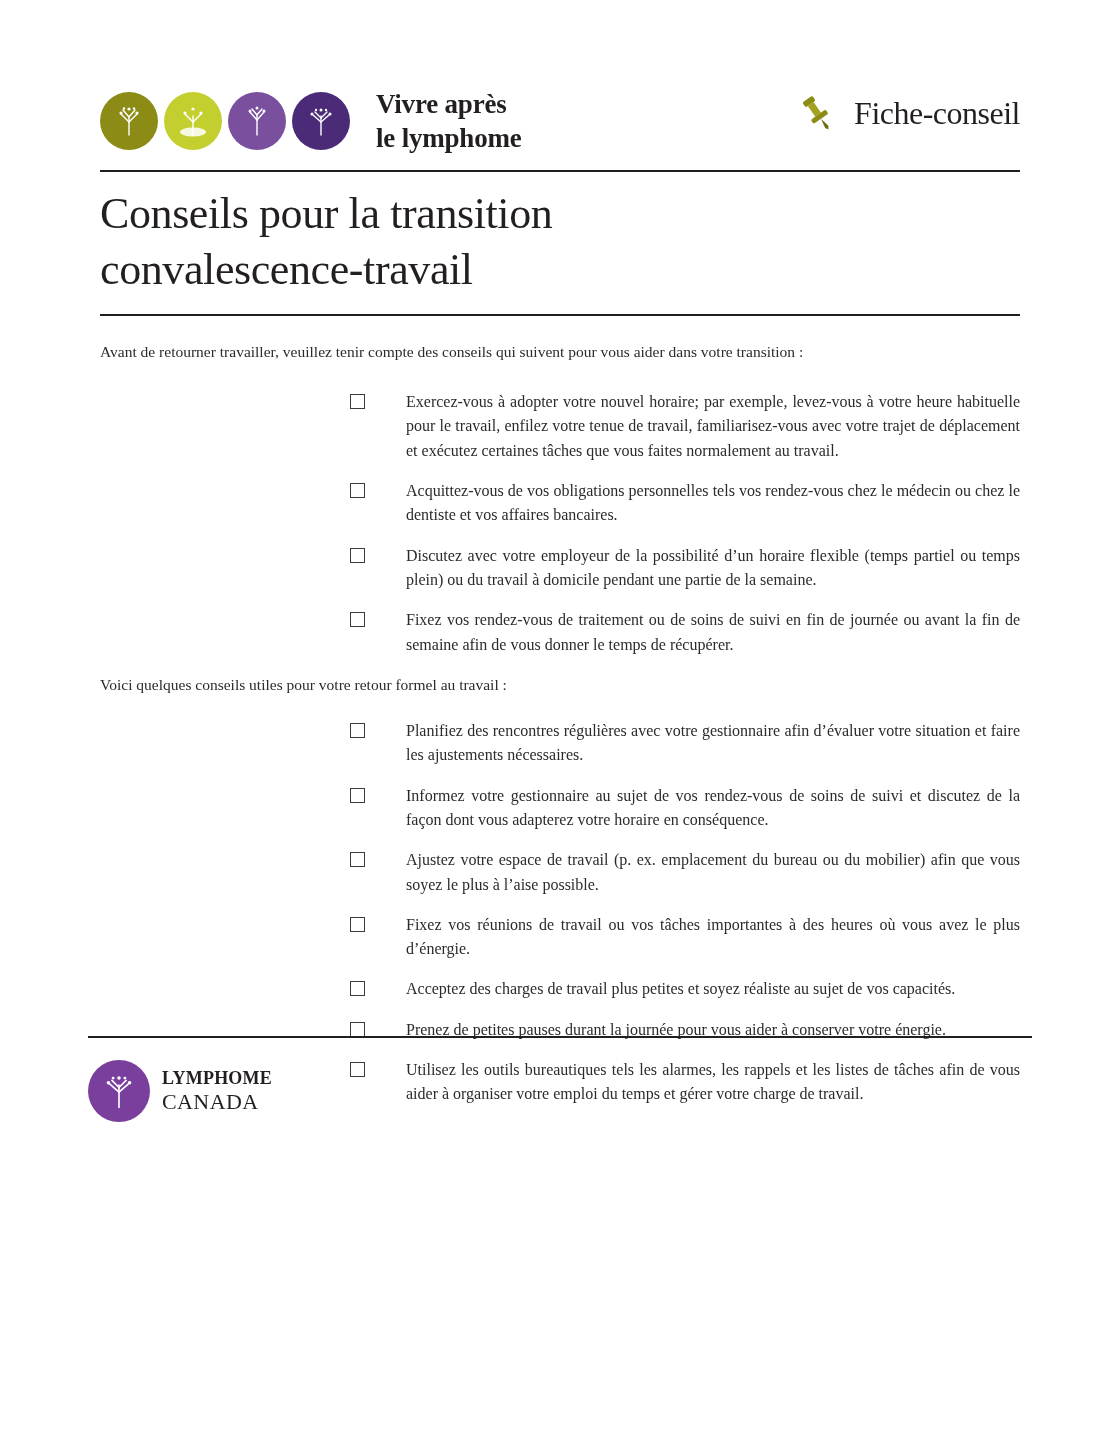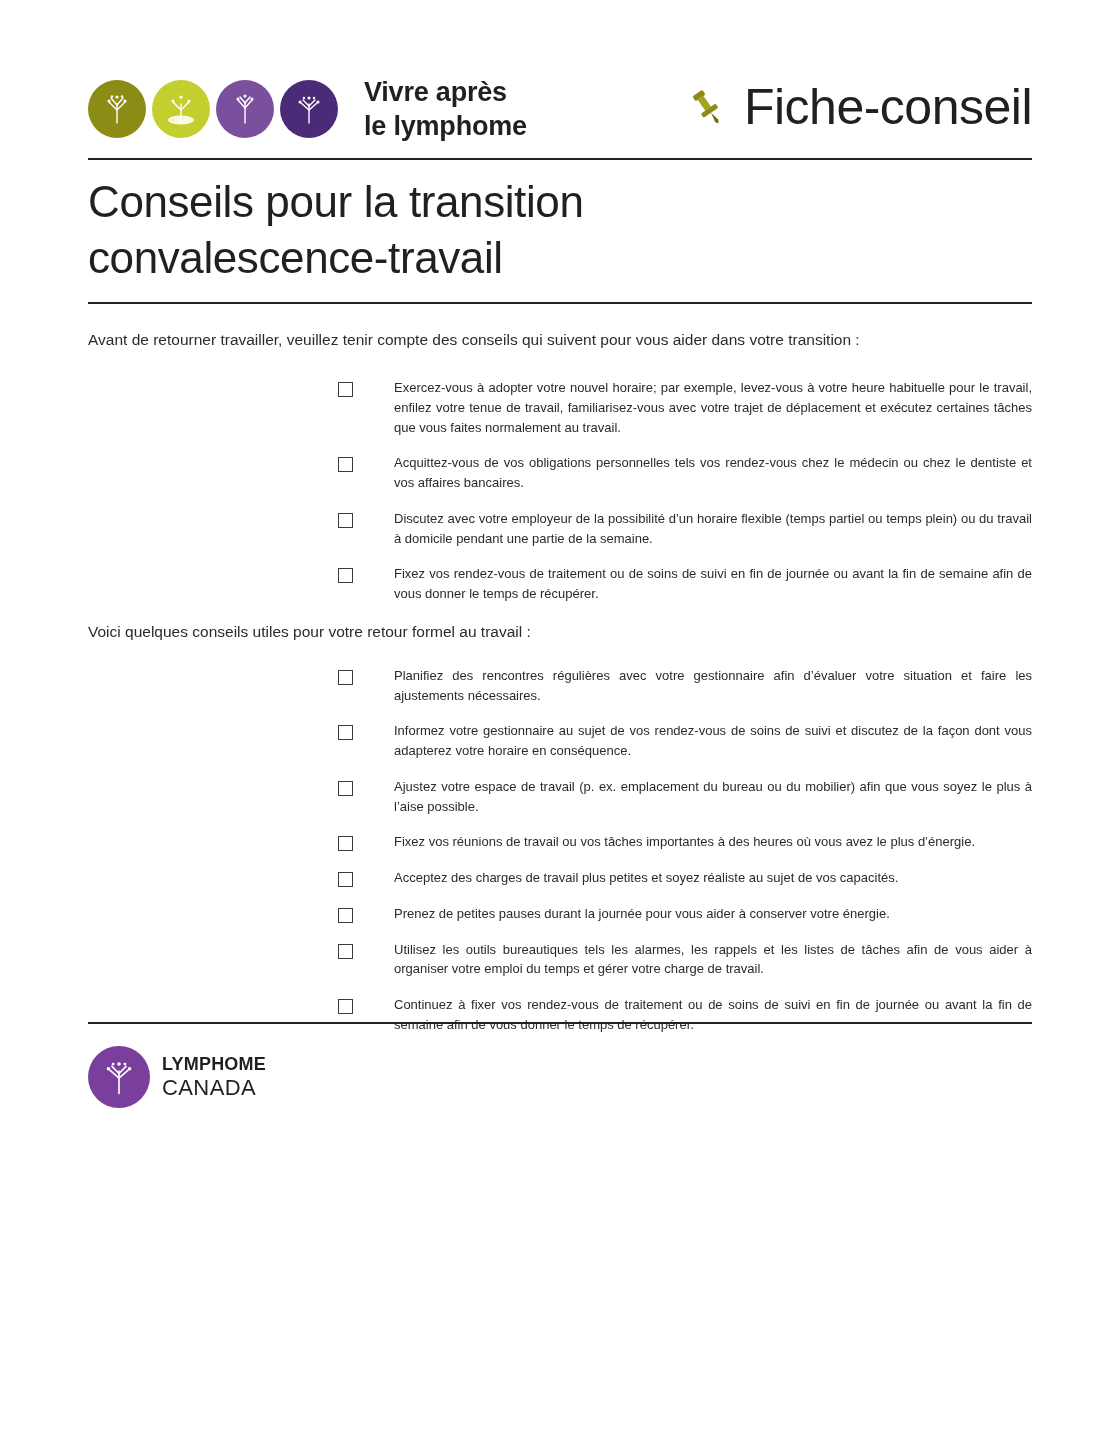--- a/index.html
+++ b/index.html
@@ -13,21 +13,22 @@
     font-family: "Liberation Sans", sans-serif;
     color: #231f20;
     position: relative;
     overflow: hidden;
   }
   .page {
     position: relative;
     width: 1120px;
     height: 1168px;
     box-sizing: border-box;
-    padding: 0;
+    padding: 12px;
+    font-family: Liberation Serif, serif;
   }
 
   
   .header {
     display: flex;
     align-items: flex-start;
     padding: 72px 88px 0 88px;
     box-sizing: border-box;
   }
   .logo-circles {
@@ -65,21 +66,21 @@
   }
 
   .fiche-conseil {
     margin-left: auto;
     display: flex;
     align-items: center;
     gap: 14px;
     padding-top: 6px;
   }
   .fiche-label {
-    font-size: 50px;
+    font-size: 32px;
     color: #231f20;
     letter-spacing: -0.5px;
   }
 
   
   .rule {
     height: 2px;
     background: #231f20;
     margin: 14px 88px 0 88px;
   }
@@ -126,31 +127,31 @@
     width: 13px;
     height: 13px;
     border: 1.3px solid #3b3b3b;
     margin-top: 4px;
     margin-right: 41px;
     background: #fff;
   }
   .item-text {
     flex: 1 1 auto;
     text-align: justify;
-    font-size: 13px;
+    font-size: 16px;
     line-height: 1.52;
     color: #2b2b2b;
   }
 
   
   .footer {
     position: absolute;
     left: 0;
     right: 0;
-    bottom: 60px;
+    bottom: 46px;
   }
   .footer-rule {
     height: 2px;
     background: #231f20;
     margin: 0 88px 22px 88px;
   }
   .footer-inner {
     display: flex;
     align-items: flex-start;
     padding: 0 88px;
@@ -342,24 +343,20 @@
         <span class="checkbox"></span>
         <span class="item-text">Acceptez des charges de travail plus petites et soyez réaliste au sujet de vos capacités.</span>
       </li>
       <li>
         <span class="checkbox"></span>
         <span class="item-text">Prenez de petites pauses durant la journée pour vous aider à conserver votre énergie.</span>
       </li>
       <li>
         <span class="checkbox"></span>
         <span class="item-text">Utilisez les outils bureautiques tels les alarmes, les rappels et les listes de tâches afin de vous aider à organiser votre emploi du temps et gérer votre charge de travail.</span>
-      </li>
-      <li>
-        <span class="checkbox"></span>
-        <span class="item-text">Continuez à fixer vos rendez-vous de traitement ou de soins de suivi en fin de journée ou avant la fin de semaine afin de vous donner le temps de récupérer.</span>
       </li>
     </ul>
   </div>
 
   <div class="footer">
     <div class="footer-rule"></div>
     <div class="footer-inner">
       <div class="footer-logo">
         <div class="footer-circle">
           <svg class="tree" width="40" height="40" viewBox="0 0 34 34">

